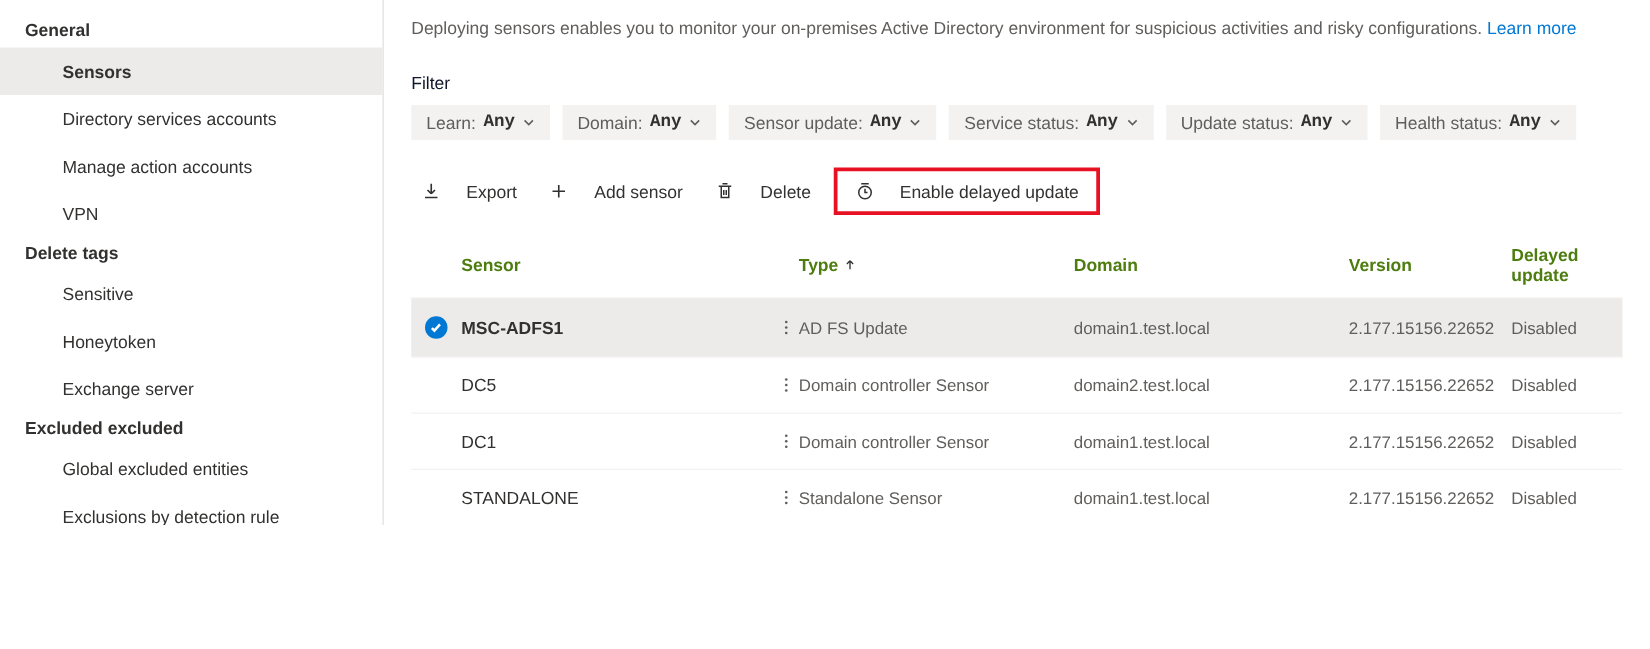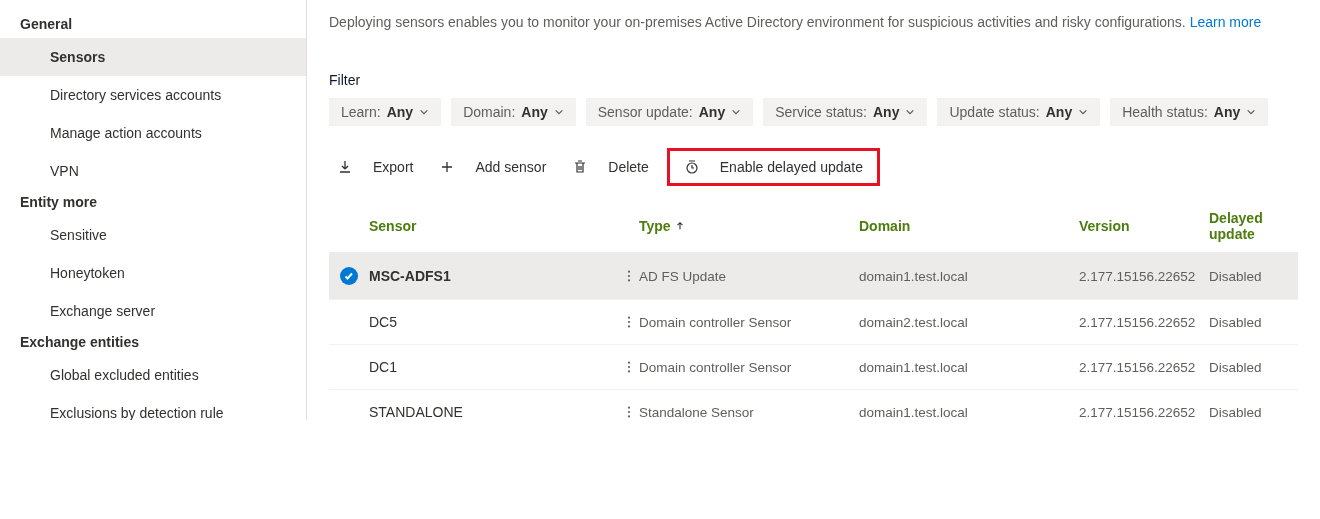--- a/index.html
+++ b/index.html
@@ -7,28 +7,28 @@
   .app { display:flex; width:1320px; height:420px; overflow:hidden; }
 
   
   .sidebar { width:307px; border-right:1px solid #e1dfdd; padding:12px 0 0 0; overflow:hidden; }
   .section-label { font-weight:600; padding:4px 20px 6px 20px; color:#323130; }
   .nav-item { padding:11px 20px 11px 50px; cursor:pointer; color:#323130; }
   .nav-item.selected { background:#edebe9; font-weight:600; }
 
   
   .main { flex:1; padding:14px 22px; min-width:0; }
-  .description { color:#605e5c; margin-bottom:42px; }
+  .description { color:#605e5c; margin-bottom:28px; }
   .link { color:#0078d4; cursor:pointer; }
 
   .filter-label { color:#0f172a; margin-bottom:10px; }
   .filters { display:flex; gap:10px; margin-bottom:18px; flex-wrap:wrap; }
   .filter-pill { background:#f3f2f1; padding:6px 12px; display:flex; align-items:center; gap:6px; cursor:pointer; font-size:14px; }
   .filter-pill .label { color:#605e5c; }
-  .filter-pill .value { font-weight:600; color:#323130; }
+  .filter-pill .value { font-weight:600; color:#323130;font-family:Liberation Mono, monospace; }
   .chevron { width:10px; height:10px; }
 
   .toolbar { display:flex; align-items:center; gap:10px; padding:4px 0 14px 0; }
   .tool-btn { display:flex; align-items:flex-end; gap:20px; padding:6px 8px; cursor:pointer; color:#323130; }
   .tool-btn svg { width:16px; height:16px; }
   .highlight-box { border:3px solid #e81123; padding:2px 6px; }
 
   
   .table { width:100%; }
   .thead, .trow { display:grid; grid-template-columns:40px 250px 20px 220px 220px 130px 100px; align-items:center; }
@@ -52,26 +52,26 @@
 
 <div class="app">
 
   <div class="sidebar">
     <div class="section-label">General</div>
     <div class="nav-item selected">Sensors</div>
     <div class="nav-item">Directory services accounts</div>
     <div class="nav-item">Manage action accounts</div>
     <div class="nav-item">VPN</div>
 
-    <div class="section-label">Entity more</div>
+    <div class="section-label">Delete tags</div>
     <div class="nav-item">Sensitive</div>
     <div class="nav-item">Honeytoken</div>
     <div class="nav-item">Exchange server</div>
 
-    <div class="section-label">Exchange entities</div>
+    <div class="section-label">Excluded excluded</div>
     <div class="nav-item">Global excluded entities</div>
     <div class="nav-item">Exclusions by detection rule</div>
 
     <div class="section-label">Notifications</div>
   </div>
 
   <div class="main">
     <div class="description">
       <span>Deploying sensors enables you to monitor your on-premises Active Directory environment for suspicious activities and risky configurations.</span>
       <span class="link">Learn more</span>

